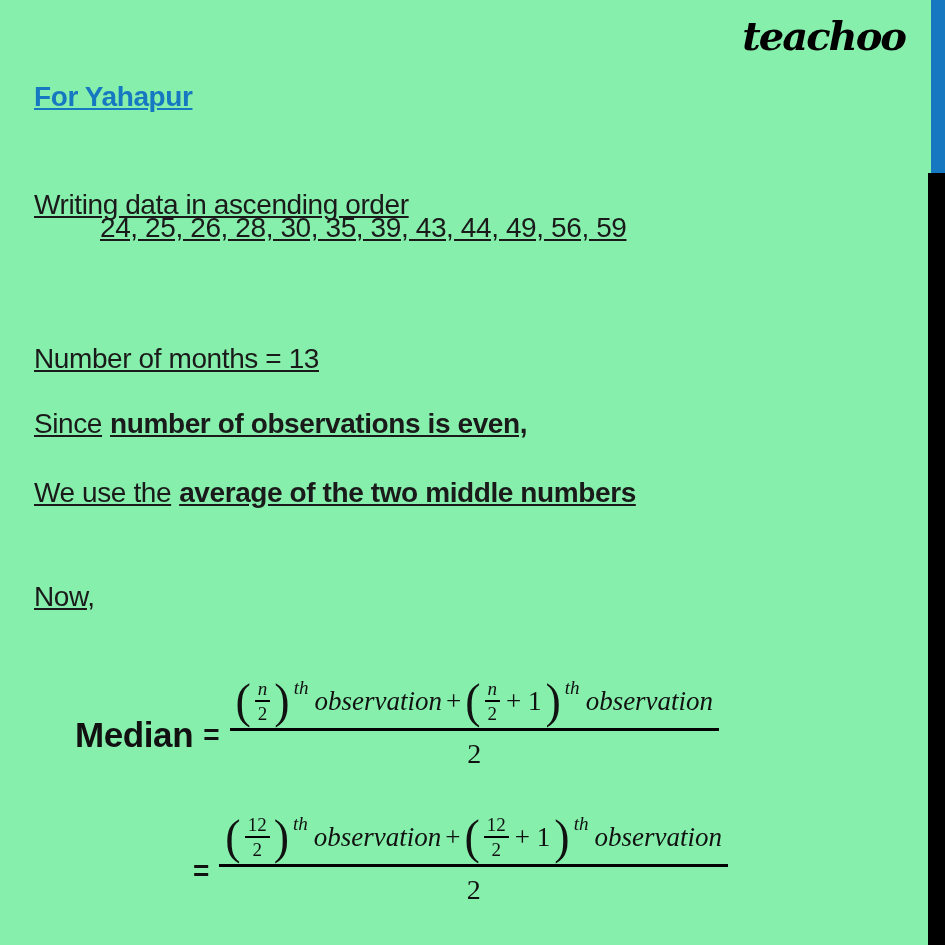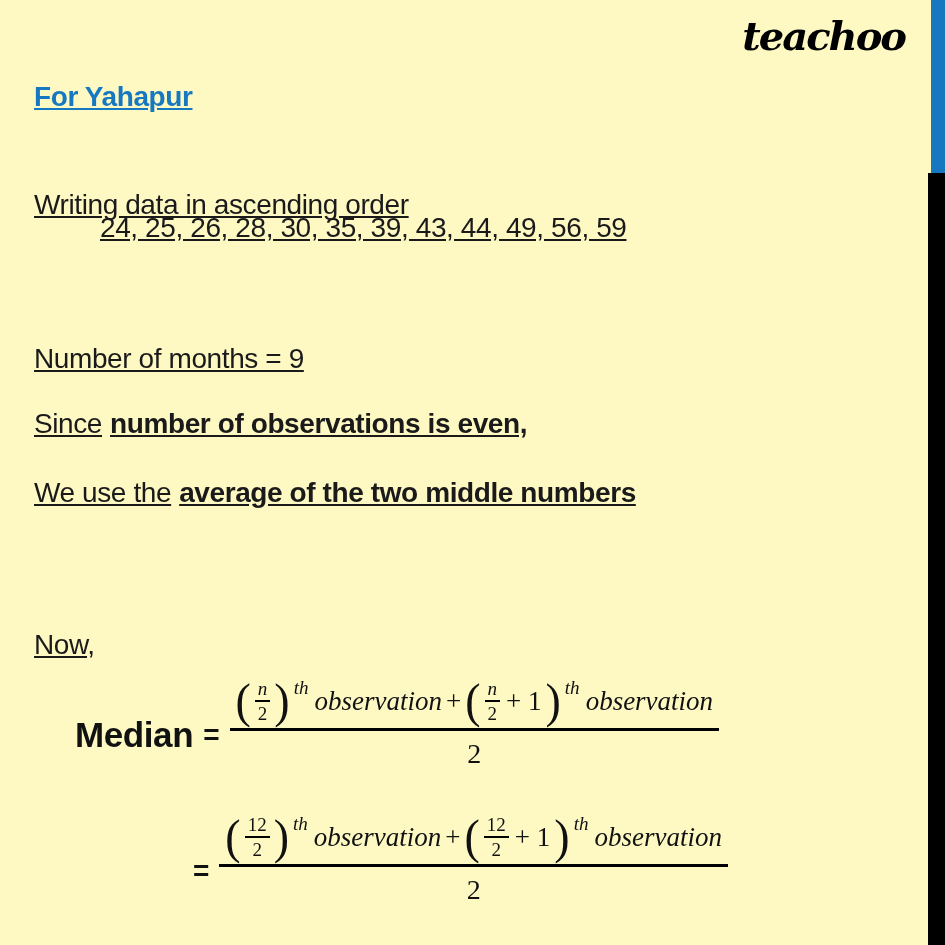--- a/index.html
+++ b/index.html
@@ -1,40 +1,40 @@
 <!DOCTYPE html>
 <html style="--accent: #1778c2;"><head>
 <meta charset="utf-8">
 <style>
   :root { --accent: #1778c2; }
   * { box-sizing: border-box; }
   body { margin: 0; background: #e8e8e8; }
   .slide {
-    position: relative; width: 945px; height: 945px; background: #fef9c3;
+    position: relative; width: 945px; height: 945px; background: #86efac;
     font-family: "Liberation Sans", sans-serif; color: #1a1a1a; overflow: hidden;
   }
   .logo {
     position: absolute; top: 12px; right: 40px;
     font-family: "DejaVu Serif", serif; font-style: italic; font-weight: bold;
     font-size: 40px; letter-spacing: -2px; color: #000;
   }
   .bar-blue  { position: absolute; top: 0;     right: 0; width: 14px; height: 173px; background: var(--accent); }
   .bar-black { position: absolute; top: 173px; right: 0; width: 17px; height: 772px; background: #000; }
 
   .line {
     position: absolute; left: 34px; font-size: 28px; letter-spacing: -0.4px;
     line-height: 1.2; white-space: nowrap; text-decoration: underline;
   }
   .heading { font-weight: 700; color: var(--accent); top: 80px; }
   .pos-ascending { top: 148px; margin-top: 40px; }
   .pos-data { left: 100px; top: 211px; }
   .pos-months { top: 342px; }
   .pos-since { top: 407px; }
   .pos-weuse { top: 476px; }
-  .pos-now { top: 628px; }
+  .pos-now { top: 580px; }
   .b { font-weight: 700; margin-left: 8px; }
 
   .formula {
     position: absolute; display: flex; align-items: center;
     font-family: "Liberation Serif", serif; color: #111;
   }
   .pos-f1 { left: 75px;  top: 681px; }
   .pos-f2 { left: 193px; top: 817px; }
   .flabel {
     font-family: "Liberation Sans", sans-serif; font-weight: 700; font-size: 35px;
@@ -71,21 +71,21 @@
   <div class="logo">teachoo</div>
   <div class="bar-blue"></div>
   <div class="bar-black"></div>
 
   <div class="line heading">For Yahapur</div>
 
   <div class="line pos-ascending">Writing data in ascending order</div>
 
   <div class="line pos-data">24, 25, 26, 28, 30, 35, 39, 43, 44, 49, 56, 59</div>
 
-  <div class="line pos-months">Number of months = 9</div>
+  <div class="line pos-months">Number of months = 13</div>
 
   <div class="line pos-weuse">
     <span>We use the</span><span class="b">average of the two middle numbers</span>
   </div>
 
   <div class="line pos-since">
     <span>Since</span><span class="b">number of observations is even,</span>
   </div>
 
   <div class="line pos-now">Now,</div>

